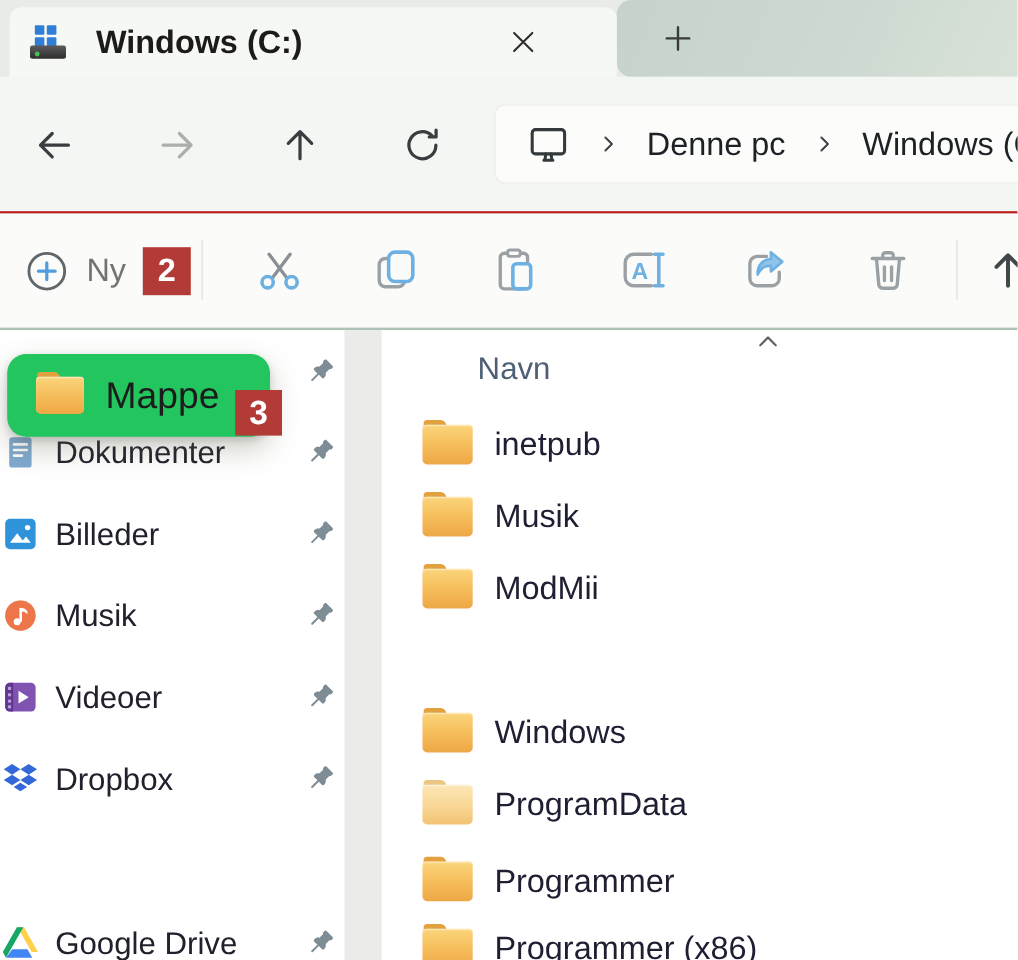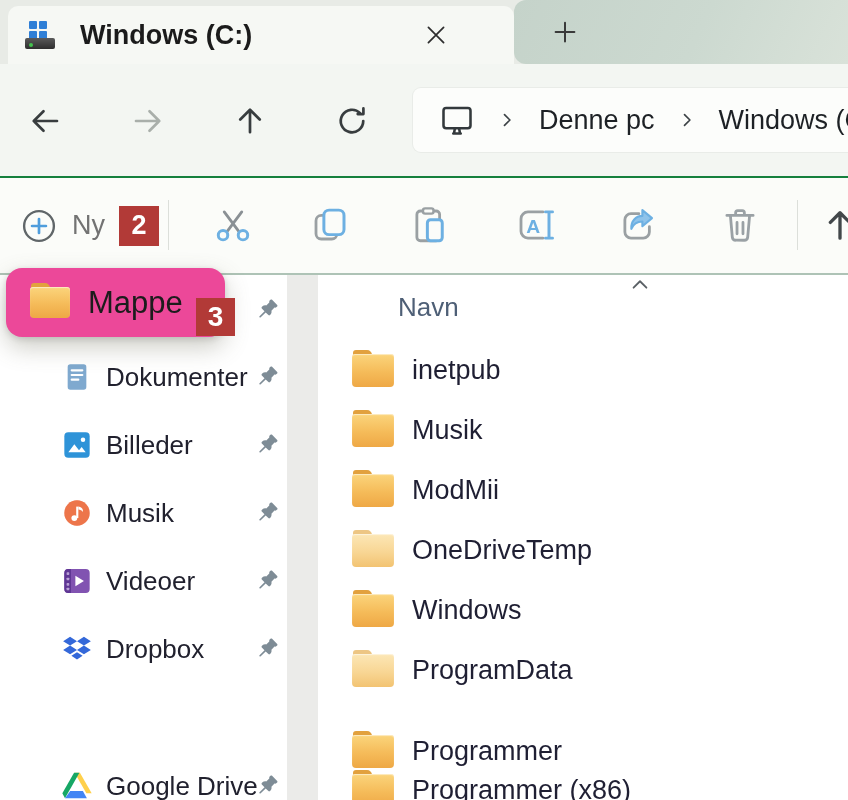--- a/index.html
+++ b/index.html
@@ -25,21 +25,21 @@
   
   .drive-icon{position:relative;width:34px;height:32px;flex:none}
   .drive-icon .sq{position:absolute;width:8px;height:8px;background:#2f7fd6;border-radius:1px}
   .drive-icon .sq.a{left:5px;top:2px}.drive-icon .sq.b{left:15px;top:2px}
   .drive-icon .sq.c{left:5px;top:12px}.drive-icon .sq.d{left:15px;top:12px}
   .drive-icon .box{position:absolute;left:1px;top:19px;width:30px;height:11px;border-radius:2px;
     background:linear-gradient(180deg,#5a5a5a,#2e2e2e)}
   .drive-icon .led{position:absolute;left:5px;top:24px;width:4px;height:4px;border-radius:50%;background:#44c14e}
 
   
-  .navbar{position:absolute;left:0;top:64px;width:848px;height:114px;background:#f3f6f2;border-bottom:2px solid #15803d;box-sizing:border-box}
+  .navbar{position:absolute;left:0;top:64px;width:848px;height:114px;background:#f3f6f2;border-bottom:2px solid #b91c1c;box-sizing:border-box}
   .navbtn{position:absolute;top:36px;width:42px;height:42px;display:flex;align-items:center;justify-content:center;border-radius:6px}
   .addressbar{position:absolute;left:413px;top:24px;width:520px;height:64px;background:#fcfdfb;
     border-radius:8px;box-shadow:0 0 0 1px #e9ece8;display:flex;align-items:center;gap:22px;
     padding-left:26px;box-sizing:border-box;font-size:27px;color:#1d2125;white-space:nowrap}
   .crumb{color:#1d2125}
 
   
   .toolbar{position:absolute;left:0;top:178px;width:848px;height:97px;background:#fbfcf9;
     border-bottom:2px solid #aec3b6;box-sizing:border-box}
   .toolbar-new{position:absolute;left:20px;top:0;height:95px;display:flex;align-items:center;gap:14px}
@@ -48,28 +48,28 @@
   .tdiv{position:absolute;top:22px;width:1px;height:50px;background:#dcdfda}
 
   .step-badge{width:40px;height:40px;background:#b23a37;color:#ffffff;font-size:27px;font-weight:700;
     display:flex;align-items:center;justify-content:center;flex:none}
 
   
   .sidebar{position:absolute;left:0;top:275px;width:287px;height:525px;background:#ffffff}
   .pane-gap{position:absolute;left:287px;top:275px;width:31px;height:525px;background:#ebebe9;border-right:4px solid #fff;box-sizing:content-box}
   .filepane{position:absolute;left:322px;top:275px;width:526px;height:665px;background:#ffffff}
 
-  .side-row{position:absolute;left:0;width:287px;height:48px;display:flex;align-items:center;padding-left:60px;box-sizing:border-box}
+  .side-row{position:absolute;left:0;width:287px;height:48px;display:flex;align-items:center;box-sizing:border-box}
   .side-label{font-size:26px;color:#21212e;margin-left:12px;white-space:nowrap}
   .side-ic{width:34px;height:34px;flex:none;display:flex;align-items:center;justify-content:center}
   .pin{position:absolute;left:254px;width:26px;height:26px;color:#7e8c96}
   .pin-solo{position:absolute;left:254px;top:22px;width:26px;height:26px;color:#7e8c96}
 
   
-  .callout{position:absolute;left:6px;top:268px;width:219px;height:69px;background:#ec4899;border-radius:16px;
+  .callout{position:absolute;left:6px;top:295px;width:219px;height:69px;background:#22c55e;border-radius:16px;
     box-shadow:0 10px 24px rgba(95,95,75,.32),0 2px 6px rgba(0,0,0,.14);
     display:flex;align-items:center;padding-left:24px;box-sizing:border-box;z-index:5}
   .callout .clabel{font-size:31px;color:#1c1c1c;margin-left:18px}
   .callout .step-badge{position:absolute;left:190px;top:30px;width:39px;height:38px;font-size:28px}
 
   
   .folder{position:relative;width:42px;height:33px;flex:none}
   .folder::before{content:"";position:absolute;left:1px;top:-4px;width:19px;height:9px;border-radius:3px 5px 0 0;background:#e2a13e}
   .folder::after{content:"";position:absolute;left:0;top:0;right:0;bottom:0;border-radius:3px 3px 4px 4px;
     background:linear-gradient(180deg,#fbd57c,#f5bb59 55%,#eea845);box-shadow:inset 0 1px 1px rgba(255,255,255,.55)}
@@ -329,33 +329,29 @@
     <span class="file-label">inetpub</span>
   </div>
   <div class="file-row" style="top:125px">
     <span class="folder"></span>
     <span class="file-label">Musik</span>
   </div>
   <div class="file-row" style="top:185px">
     <span class="folder"></span>
     <span class="file-label">ModMii</span>
   </div>
-  <div class="file-row" style="top:245px">
-    <span class="folder light"></span>
-    <span class="file-label">OneDriveTemp</span>
-  </div>
   <div class="file-row" style="top:305px">
     <span class="folder"></span>
     <span class="file-label">Windows</span>
   </div>
   <div class="file-row" style="top:365px">
     <span class="folder light"></span>
     <span class="file-label">ProgramData</span>
   </div>
-  <div class="file-row" style="top:446px">
+  <div class="file-row" style="top:429px">
     <span class="folder"></span>
     <span class="file-label">Programmer</span>
   </div>
   <div class="file-row" style="top:485px">
     <span class="folder"></span>
     <span class="file-label">Programmer (x86)</span>
   </div>
 </div>
 
 </body></html>

